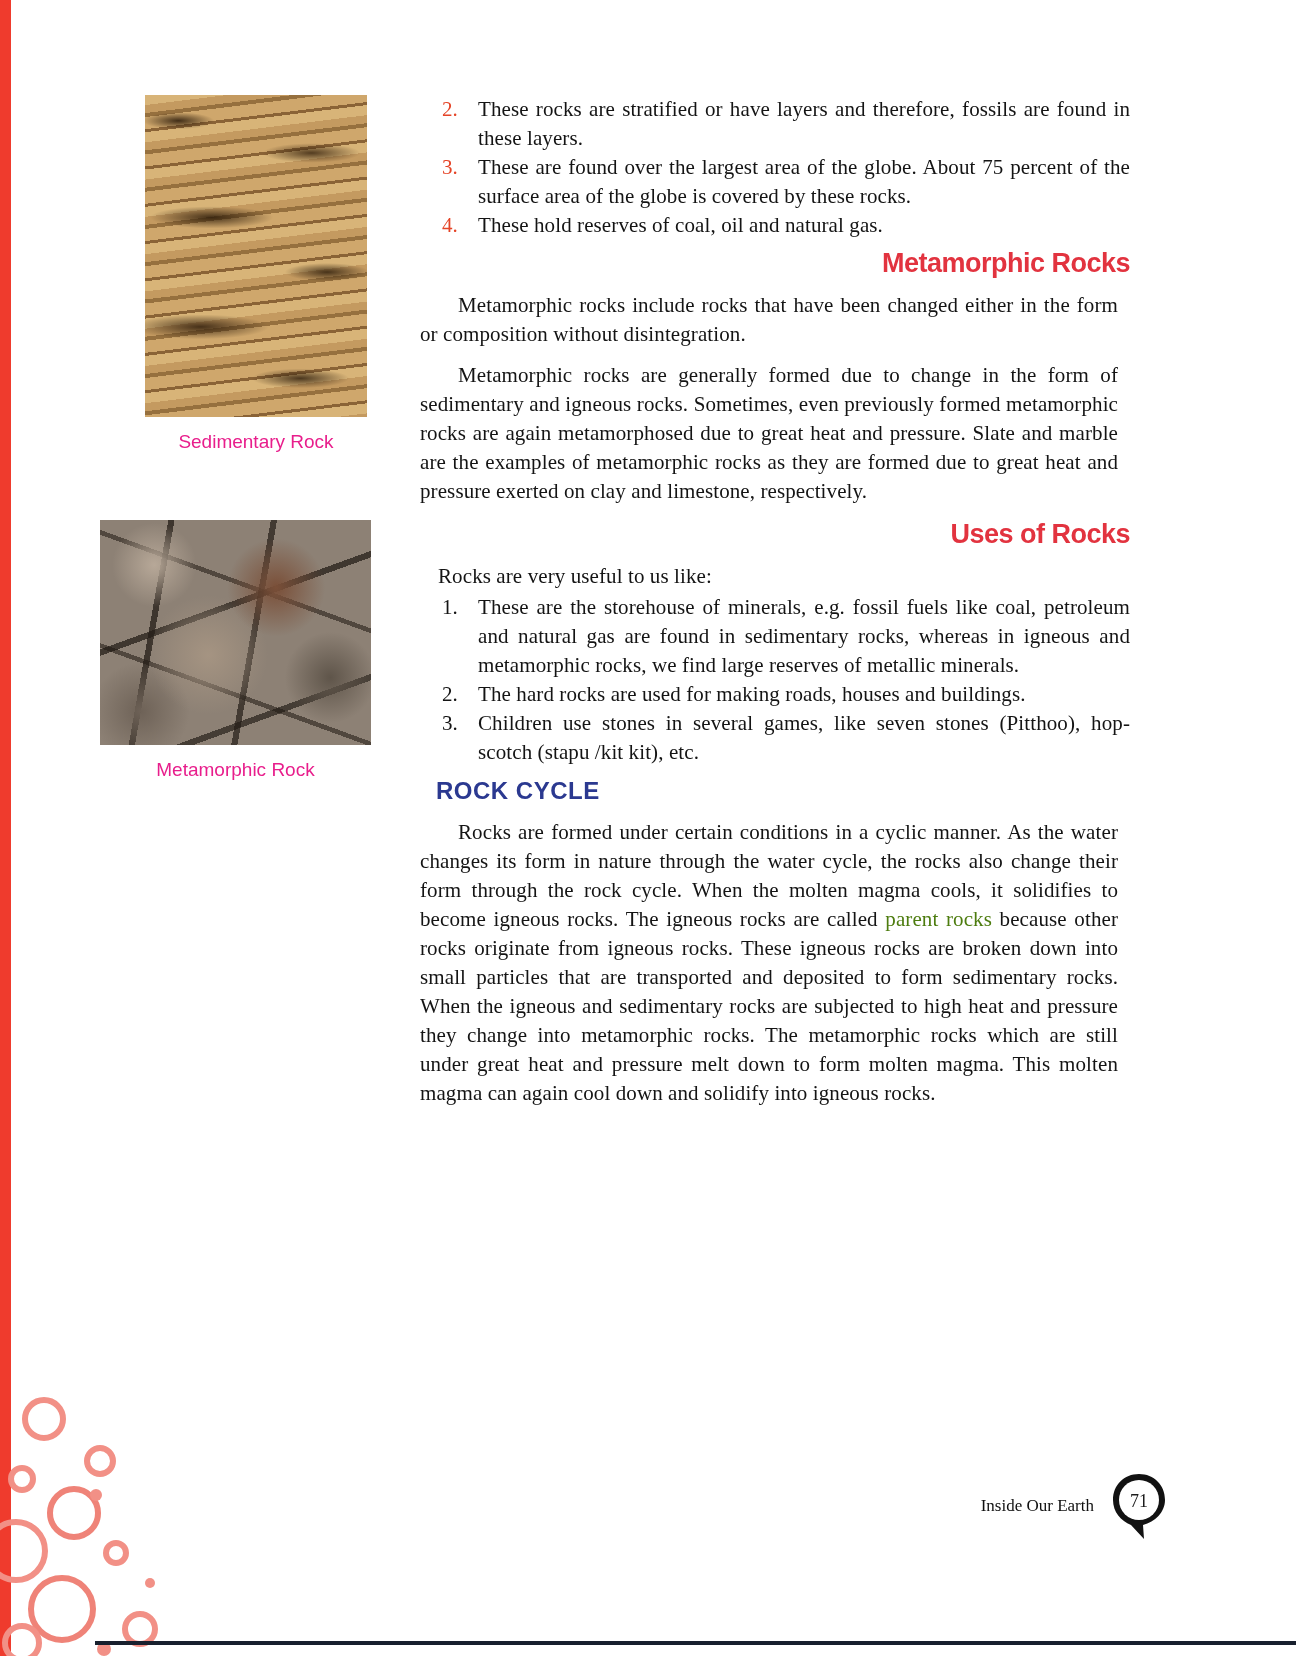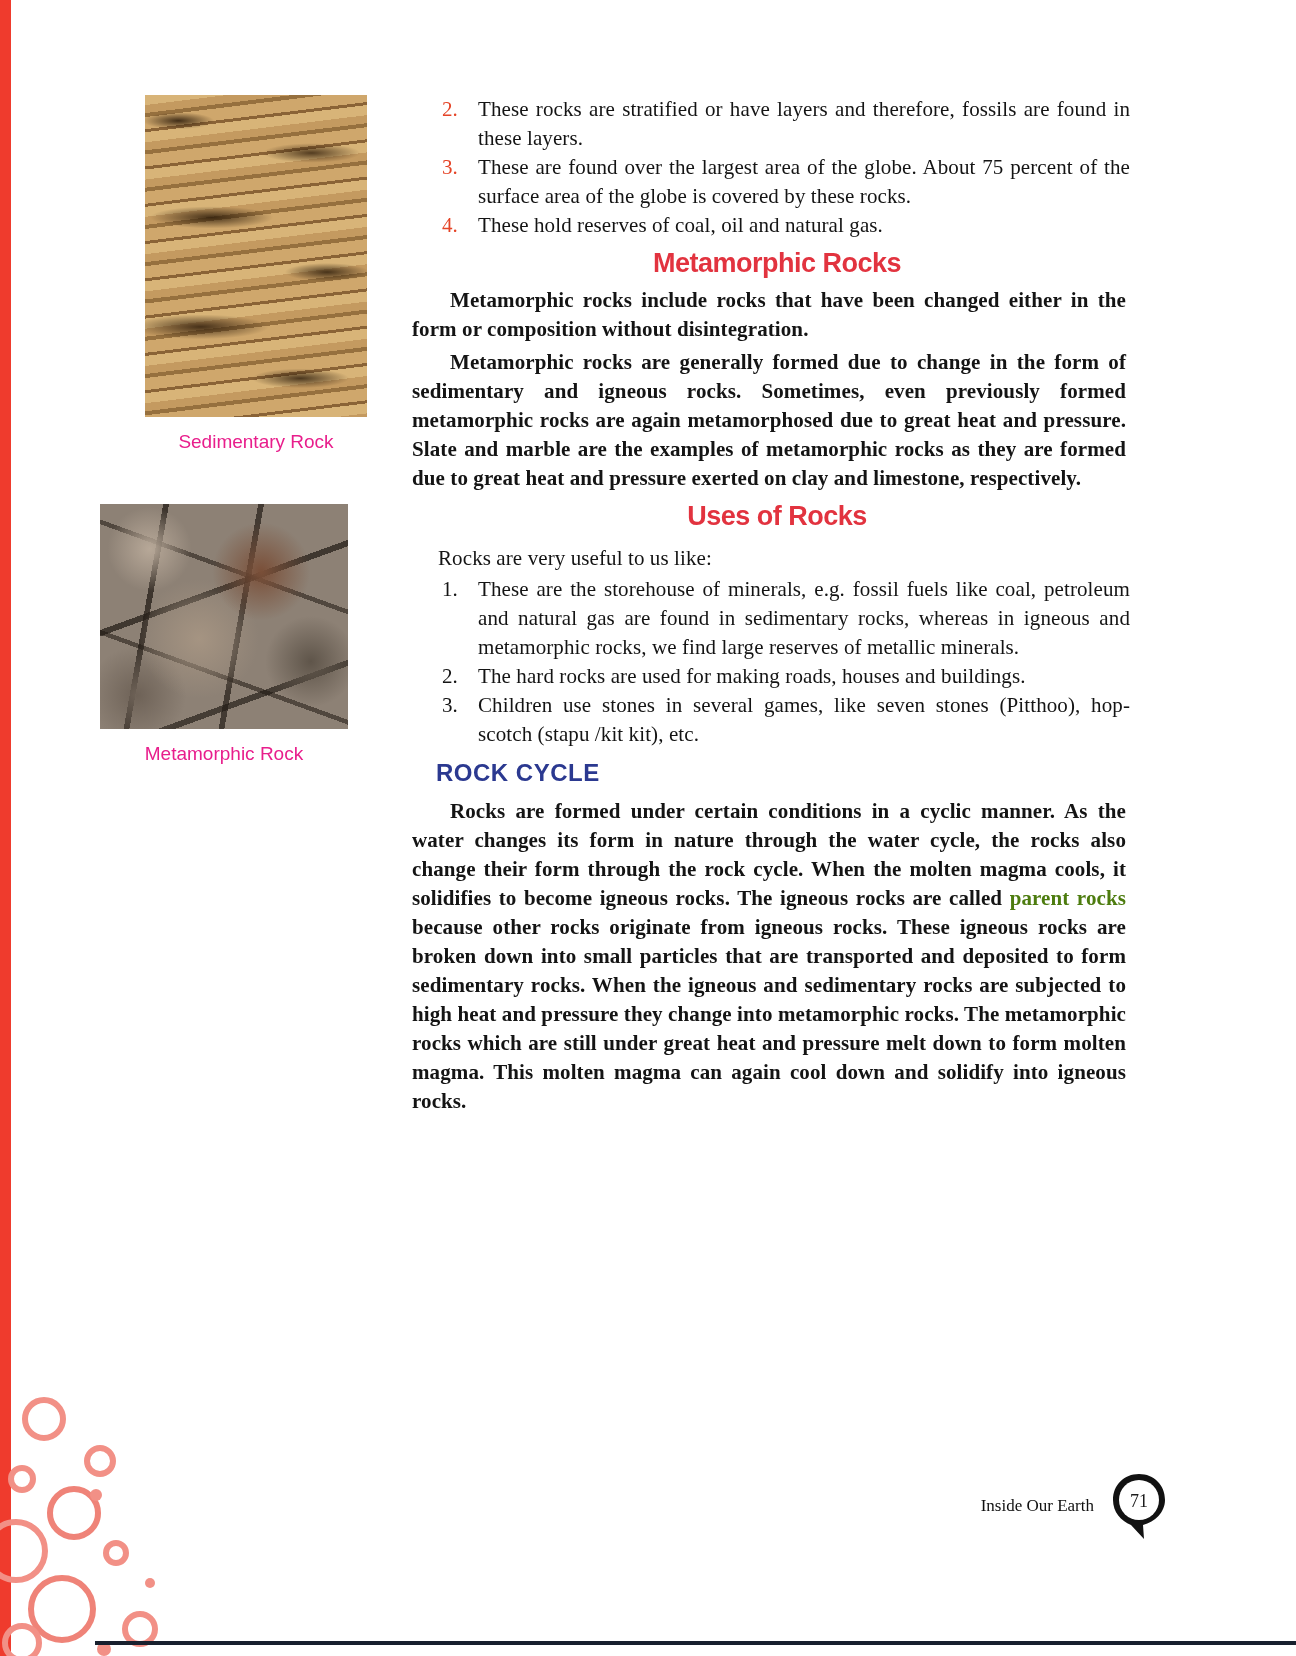--- a/index.html
+++ b/index.html
@@ -17,21 +17,21 @@
   .edge-stripe {
     position:absolute;
     left:0; top:0;
     width:11px; height:1656px;
     background:#ef3b2d;
   }
 
   
   .figure { position:absolute; text-align:center; }
   .figure-sed { left:145px; top:95px; width:222px; }
-  .figure-met { left:100px; top:504px; width:248px; }
+  .figure-met { left:100px; top:520px; width:271px; }
 
   .rock-img { width:100%; display:block; }
 
   .sed-img {
     height:322px;
     background-color:#bf9055;
     background-image:
       radial-gradient(ellipse 55px 13px at 15% 8%,  rgba(40,24,8,.85), transparent 65%),
       radial-gradient(ellipse 75px 15px at 75% 18%, rgba(50,30,10,.8),  transparent 65%),
       radial-gradient(ellipse 95px 17px at 30% 38%, rgba(45,28,10,.85), transparent 65%),
@@ -84,38 +84,38 @@
   }
   .num-item .num.red { color:#e54427; }
   .num-item .txt { flex:1; text-align:justify; }
 
   h2.head-red {
     font-family:"Liberation Sans", sans-serif;
     font-weight:bold;
     font-size:27px;
     letter-spacing:-0.5px;
     color:#e2333f;
-    text-align:center;
+    text-align:right;
     margin:7px 0 7px 16px;
     line-height:32px;
   }
 
   h2.head-blue {
     font-family:Liberation Sans, sans-serif;
     font-weight:bold;
     font-size:24px;
     letter-spacing:0.5px;
     color:#2b3990;
     text-align:left;
     margin:9px 0 9px 0;
     padding-left:28px;
     line-height:30px;
   }
 
-  p.para { text-indent:38px; margin:4px;font-weight:bold; }
+  p.para { text-indent:38px; margin:12px; }
   p.intro { text-indent:30px; text-align:left; margin:12px 0 2px 0; }
 
   .hl-magenta { color:#4d7c0f; }
 
   
   .footer {
     position:absolute;
     top:1472px;
     right:128px;
     display:flex;

